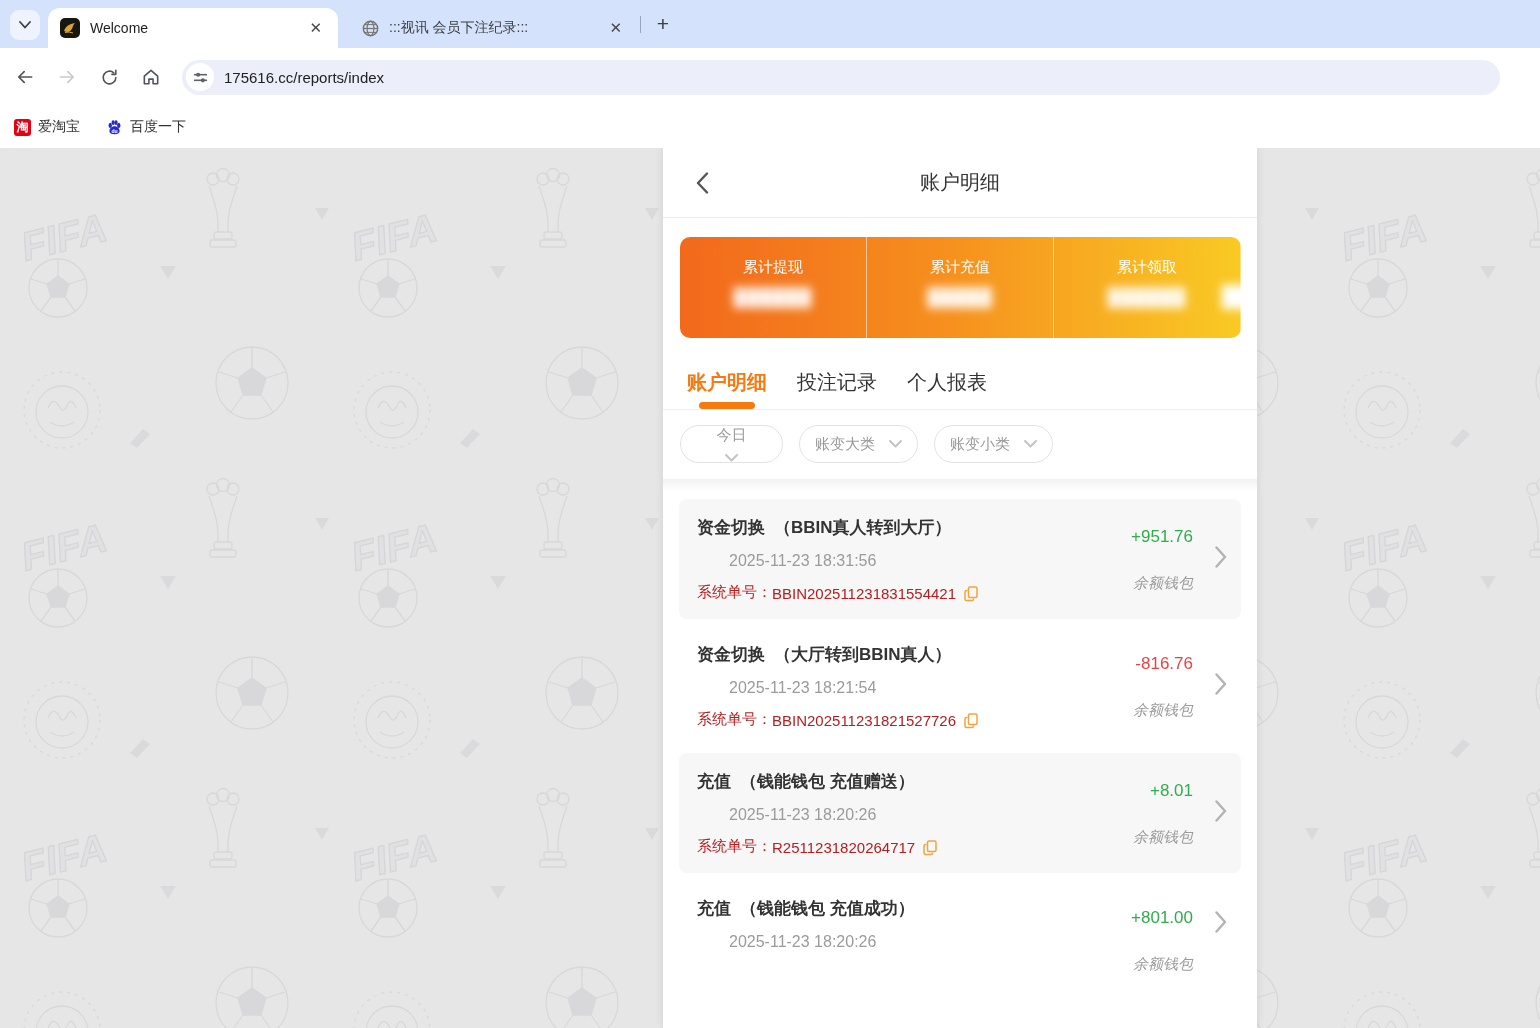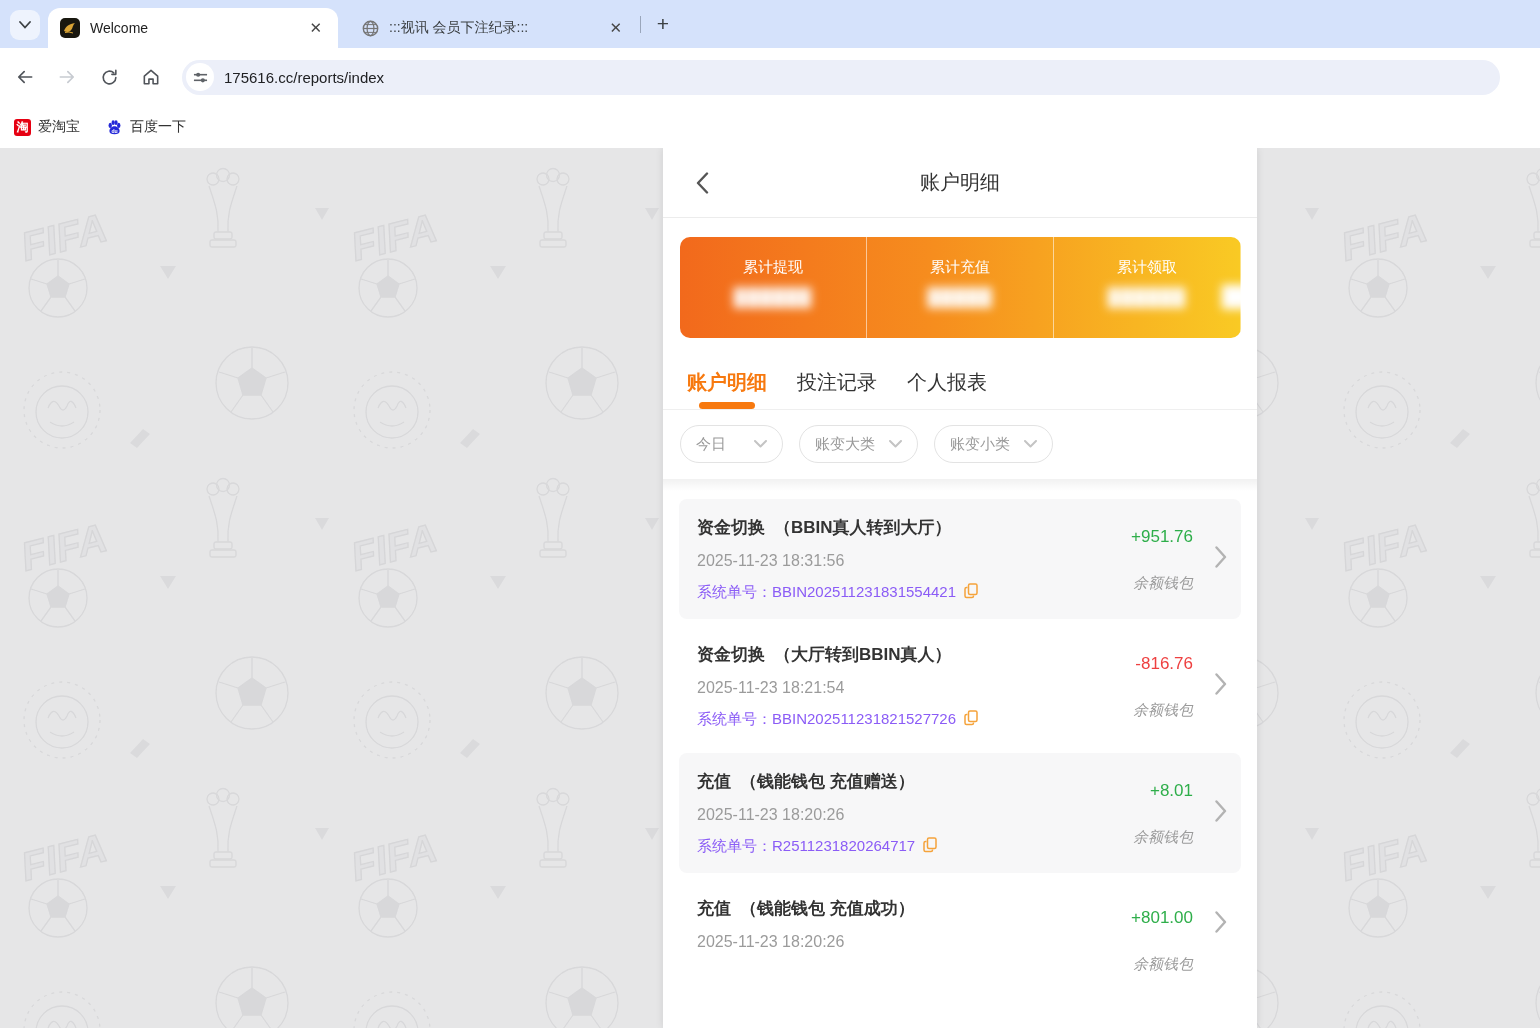--- a/index.html
+++ b/index.html
@@ -58,32 +58,32 @@
   .page-tabs { display:flex; gap:30px; padding:31px 24px 0 24px; }
   .page-tab { font-size:20px; color:#333; padding-bottom:13px; position:relative; }
   .page-tab.active { color:#f7790f; font-weight:bold; }
   .page-tab.active::after { content:""; position:absolute; left:50%; transform:translateX(-50%);
     bottom:0; width:56px; height:7px; border-radius:4px; background:#f7790f; }
   .tabs-rule { border-bottom:1px solid #efefef; }
 
   .filters { display:flex; gap:16px; padding:15px 17px 16px 17px; }
   .filter-pill { height:38px; border:1px solid #e3e3e3; border-radius:19px; background:#fff;
     display:inline-flex; align-items:center; justify-content:space-between; padding:0 15px; color:#999; font-size:15px; }
-  .filter-pill.w1 { min-width:103px; }
+  .filter-pill.w1 { min-width:103px;flex-direction:column; }
   .filter-pill.w2 { min-width:119px; }
   .soft-divider { height:12px; background:linear-gradient(rgba(0,0,0,.055),rgba(0,0,0,0)); }
 
   .entries { padding:8px 16px 0 16px; background:#fff; }
   .entry { position:relative; padding:17px 18px; border-radius:8px; margin-bottom:7px; }
   .entry.alt { background:#f7f7f8; }
   .e-title { font-size:17px; color:#333; }
   .e-type { font-weight:bold; }
   .e-detail { margin-left:9px; font-weight:700;margin-top:13px; }
-  .e-date { margin-top:13px; font-size:16px; color:#9b9b9b; }
-  .e-order { margin-top:13px; font-size:15px; color:#8b5cf6; display:flex; align-items:flex-start; }
+  .e-date { margin-top:13px; font-size:16px; color:#9b9b9b;margin-left:32px; }
+  .e-order { margin-top:13px; font-size:15px; color:#b91c1c; display:flex; align-items:flex-end; }
   .copy-ico { margin-left:8px; display:inline-flex; }
   .amt-col { position:absolute; right:48px; top:28px; text-align:right; }
   .amount { font-size:17px; }
   .wallet { margin-top:27px; font-size:15px; color:#9b9b9b;font-style:italic; }
   .chev-right { position:absolute; right:14px; top:50%; transform:translateY(-50%); }
 </style>
 </head>
 <body>
 
 <div class="tabstrip">

